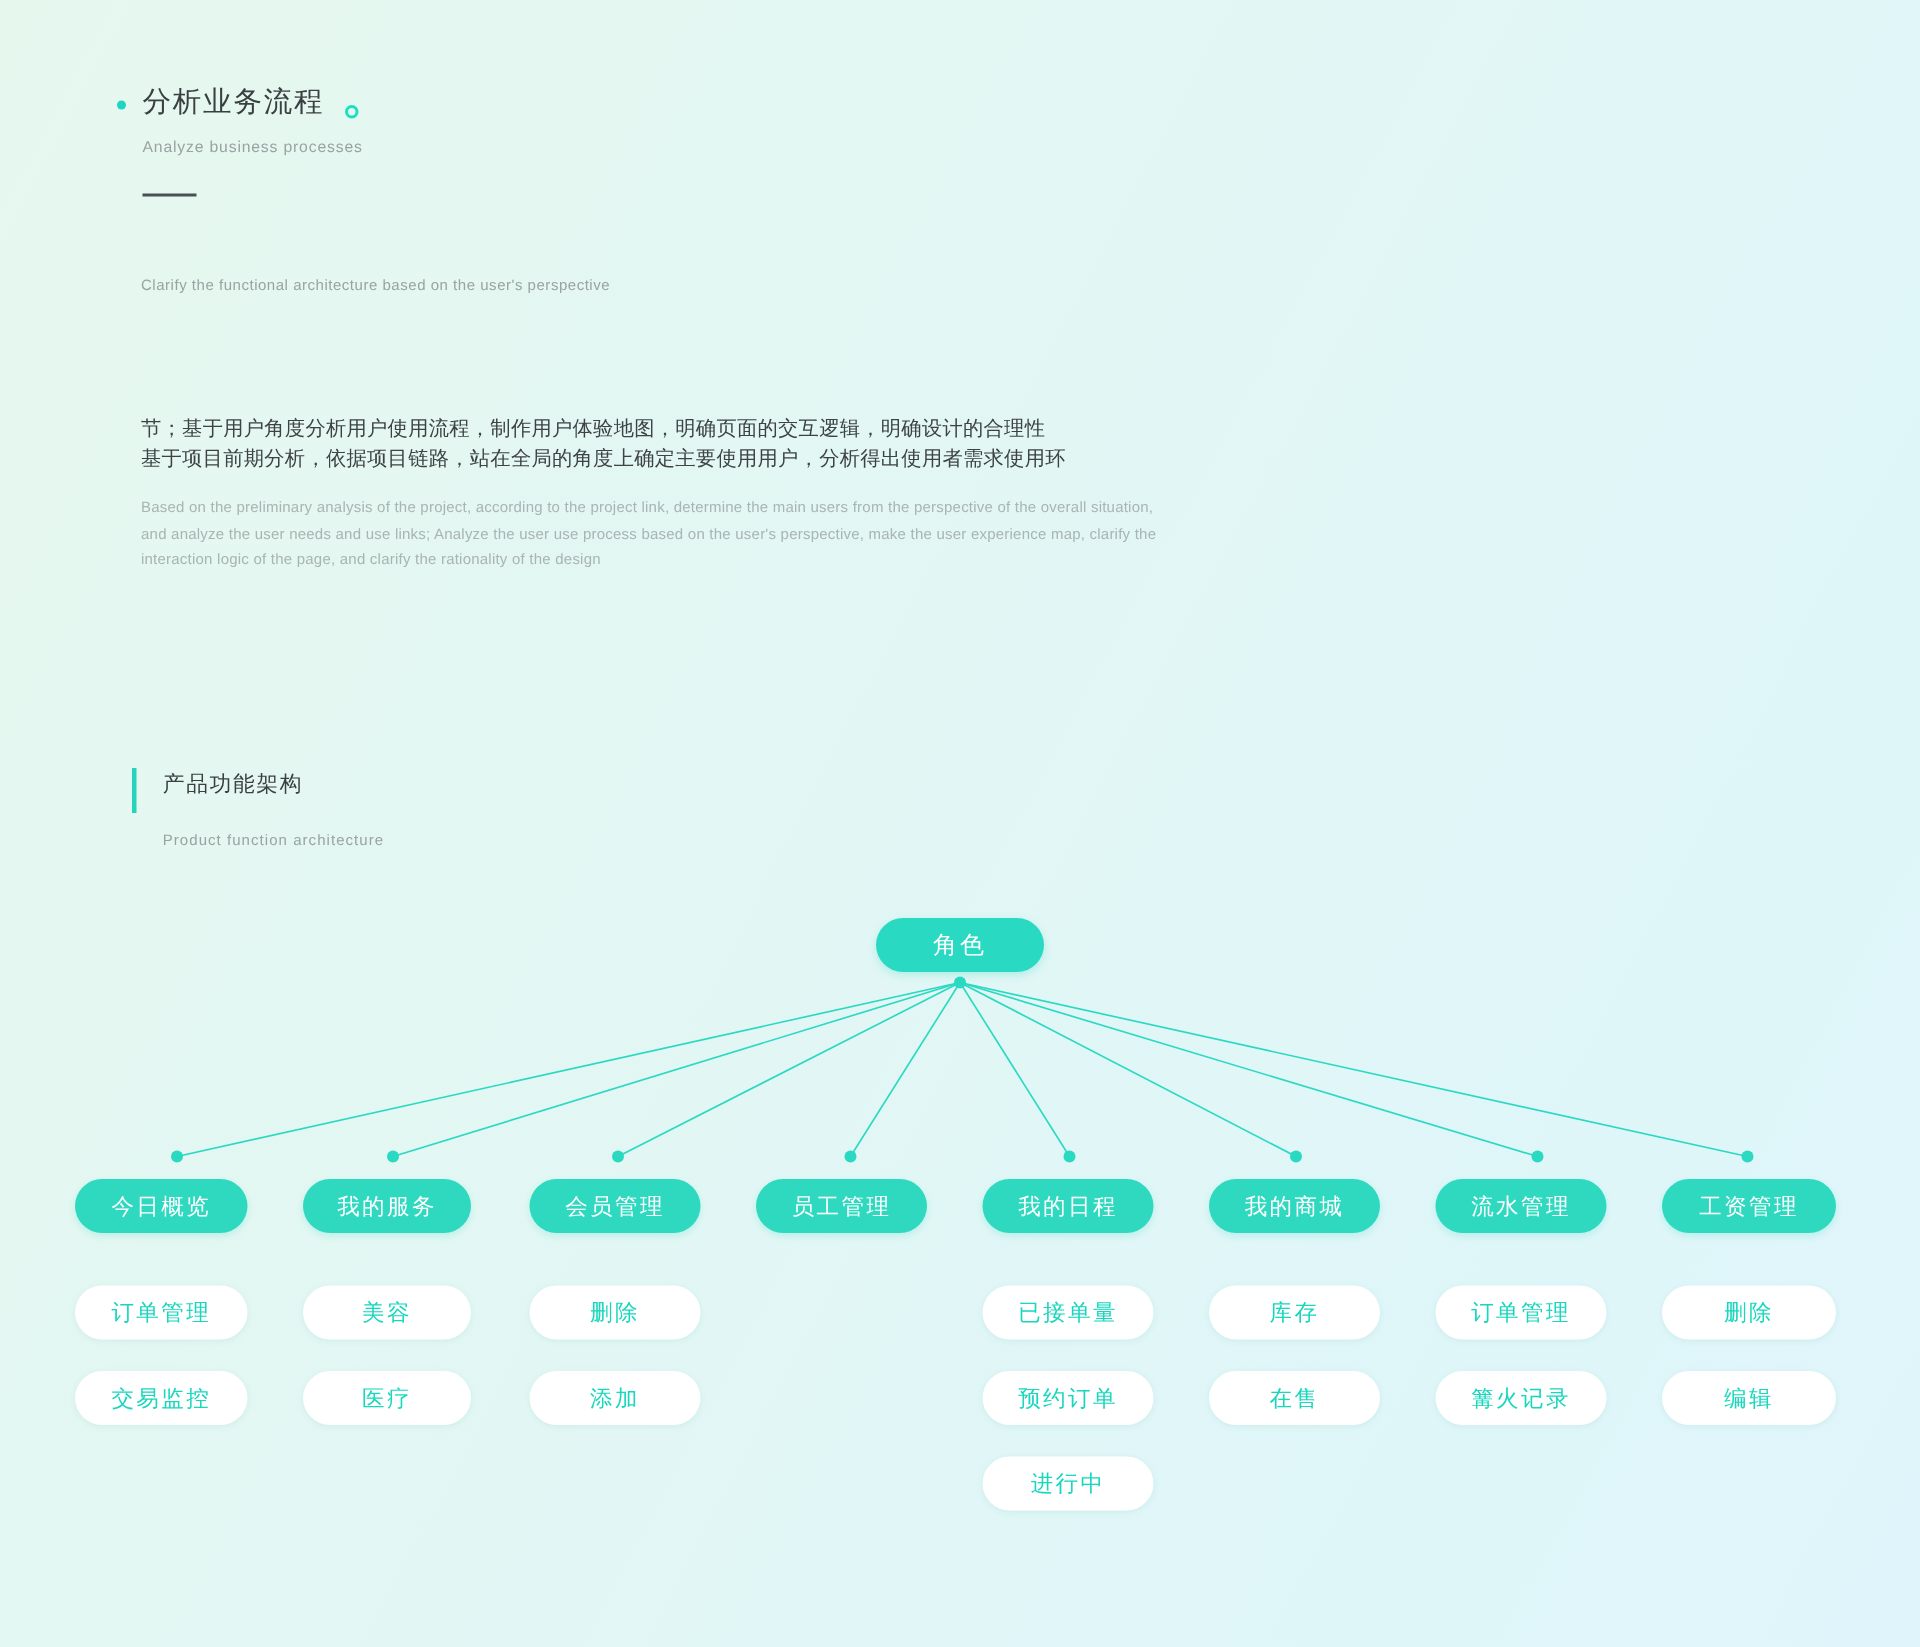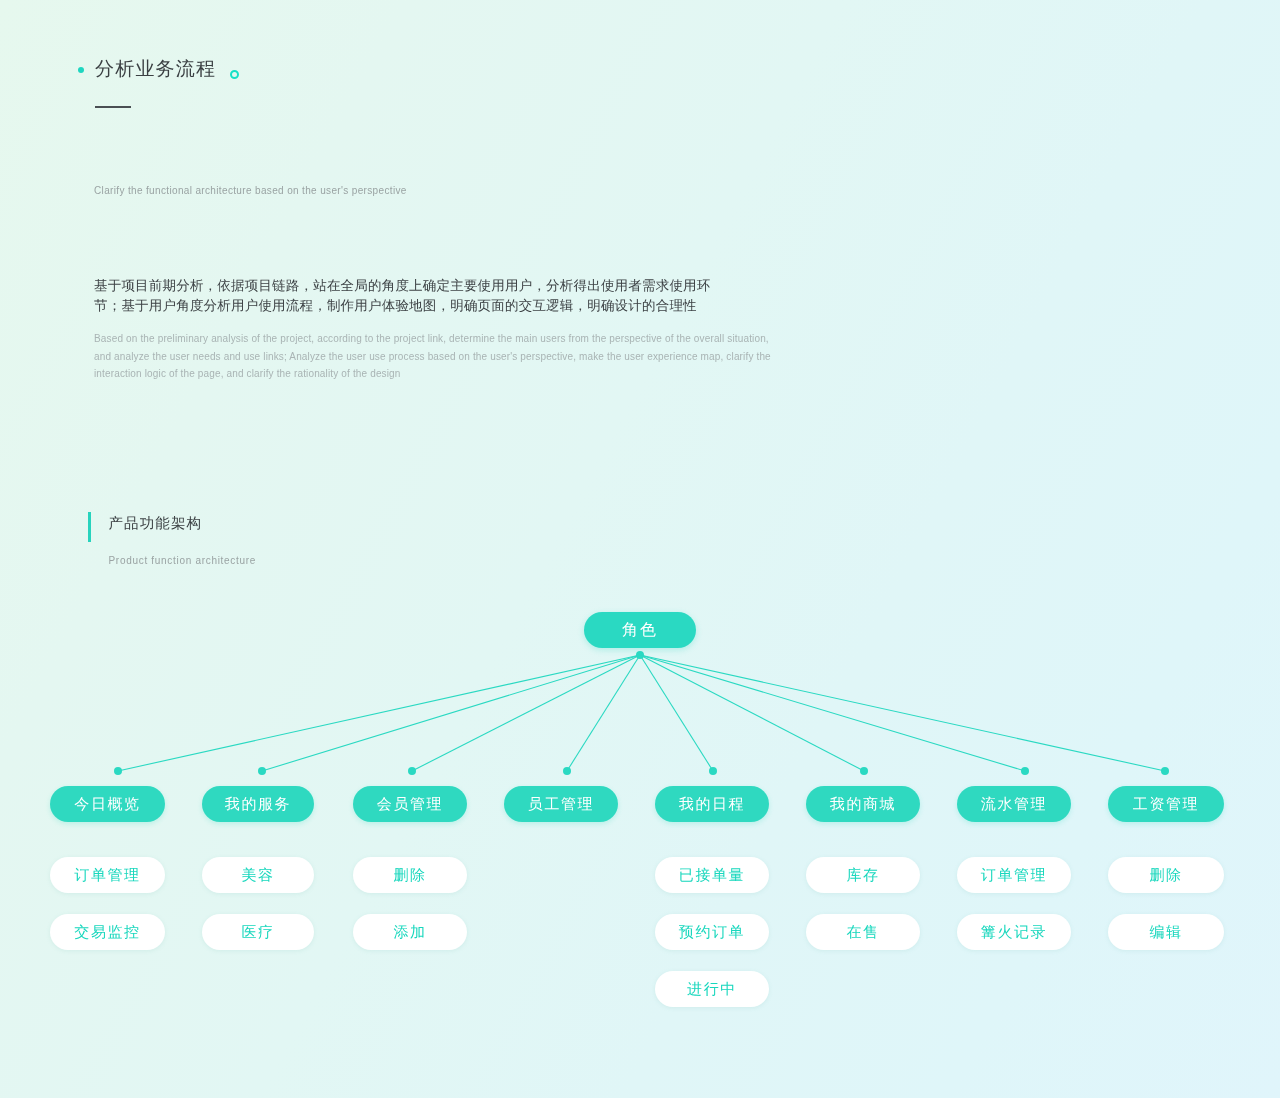--- a/index.html
+++ b/index.html
@@ -198,30 +198,31 @@
 </style>
 </head>
 <body>
 
 <div class="abs" id="sec-analyze">
   <div class="title-row">
     <span class="bullet-dot"></span>
     <span class="cn-title">分析业务流程</span>
     <span class="ring ring-after-title"></span>
   </div>
+  <div class="en-sub">Analyze business processes</div>
   <div class="rule"></div>
 </div>
 
 <div class="abs" id="sec-clarify">
   <div class="en-sub">Clarify the functional architecture based on the user's perspective</div>
 </div>
 
 <div class="abs" id="sec-body">
+  <div class="body-cn">节；基于用户角度分析用户使用流程，制作用户体验地图，明确页面的交互逻辑，明确设计的合理性</div>
   <div class="body-cn">基于项目前期分析，依据项目链路，站在全局的角度上确定主要使用用户，分析得出使用者需求使用环</div>
-  <div class="body-cn">节；基于用户角度分析用户使用流程，制作用户体验地图，明确页面的交互逻辑，明确设计的合理性</div>
   <div class="body-en">Based on the preliminary analysis of the project, according to the project link, determine the main users from the perspective of the overall situation, and analyze the user needs and use links; Analyze the user use process based on the user's perspective, make the user experience map, clarify the interaction logic of the page, and clarify the rationality of the design</div>
 </div>
 
 <div class="abs" id="sec-arch">
   <div class="bar-head">
     <span class="vbar"></span>
     <span class="bar-head-texts">
       <span class="bar-head-cn" style="display:block">产品功能架构</span>
       <span class="bar-head-en" style="display:block">Product function architecture</span>
     </span>

